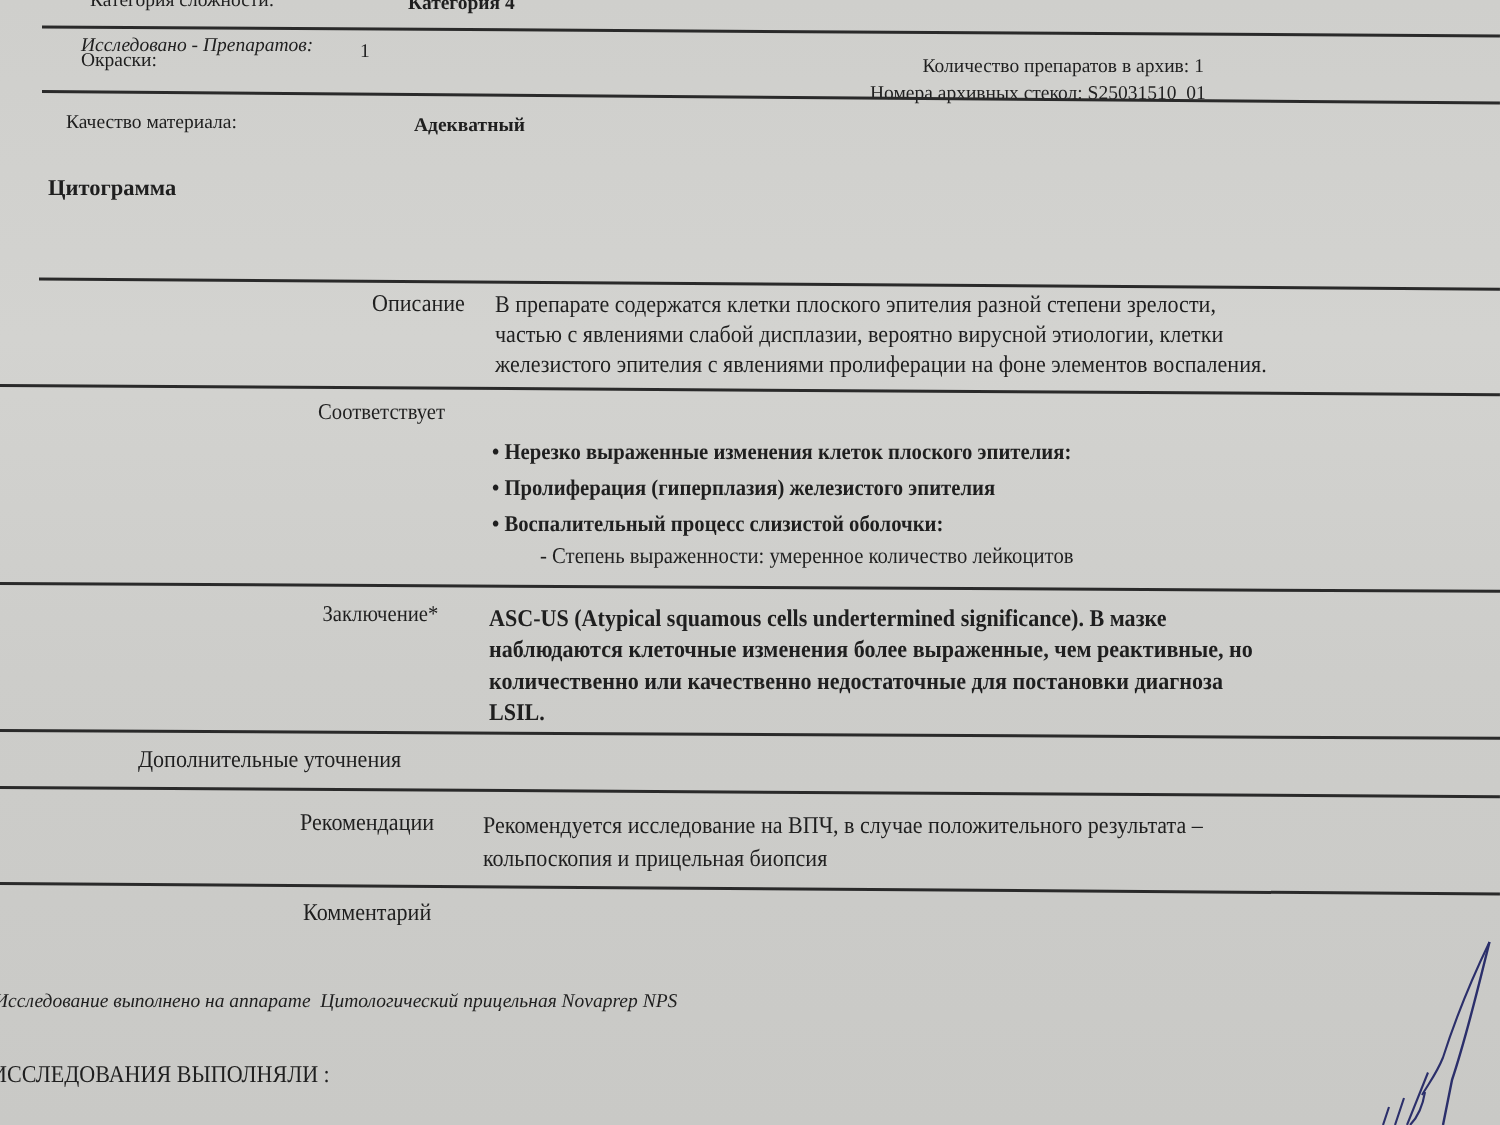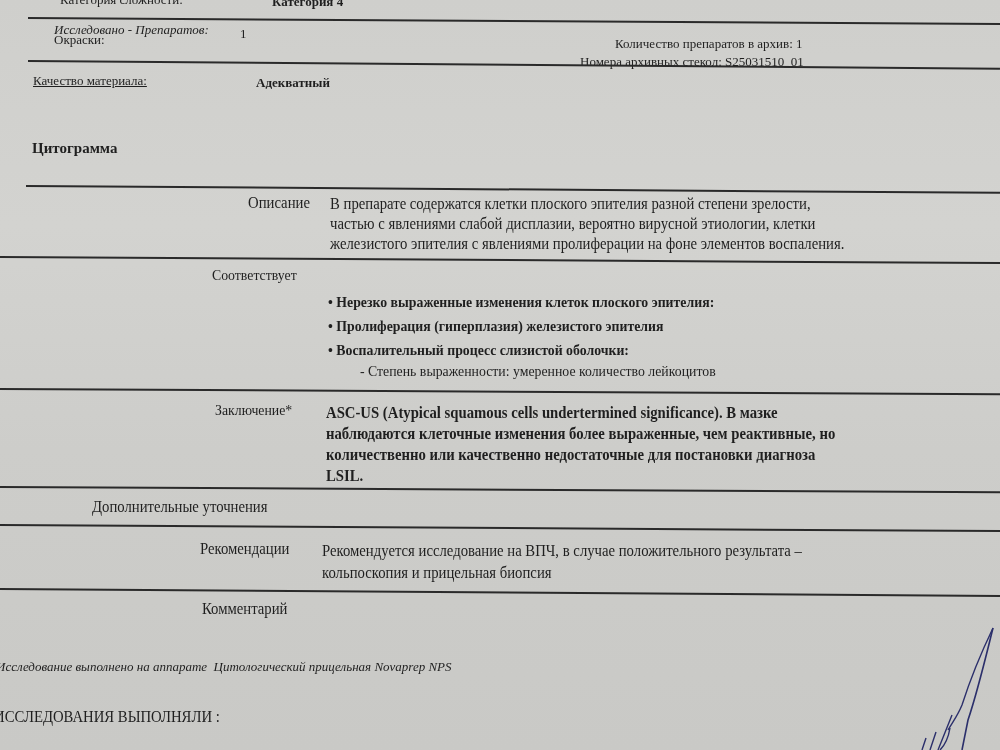--- a/index.html
+++ b/index.html
@@ -33,24 +33,24 @@
 <div class="abs sm" style="left:615px; top:36px;">
   <span>Количество препаратов в архив:</span>
   <span>1</span>
 </div>
 <div class="abs sm" style="left:580px; top:54px;">
   <span>Номера архивных стекол:</span>
   <span>S25031510_01</span>
 </div>
 <div class="rule" style="left:28px; top:60px; width:972px; transform:rotate(0.45deg);"></div>
 
-<div class="abs sm" style="left:33px; top:73px;text-decoration:underline;">Качество материала:</div>
-<div class="abs sm b" style="left:256px; top:75px;">Адекватный</div>
+<div class="abs sm" style="left:44px; top:73px;">Качество материала:</div>
+<div class="abs sm b" style="left:276px; top:75px;">Адекватный</div>
 
-<div class="abs md b" style="left:32px; top:118px;margin-top:22px;">Цитограмма</div>
+<div class="abs md b" style="left:32px; top:118px;">Цитограмма</div>
 <div class="rule" style="left:26px; top:185px; width:974px; transform:rotate(0.4deg);"></div>
 
 <div class="abs lg narrow" style="left:248px; top:194px;">Описание</div>
 <div class="abs lg narrow" style="left:330px; top:194px; line-height:20px;">
   <div>В препарате содержатся клетки плоского эпителия разной степени зрелости,</div>
   <div>частью с явлениями слабой дисплазии, вероятно вирусной этиологии, клетки</div>
   <div>железистого эпителия с явлениями пролиферации на фоне элементов воспаления.</div>
 </div>
 <div class="rule" style="left:0px; top:256px; width:1000px; transform:rotate(0.35deg);"></div>
 

